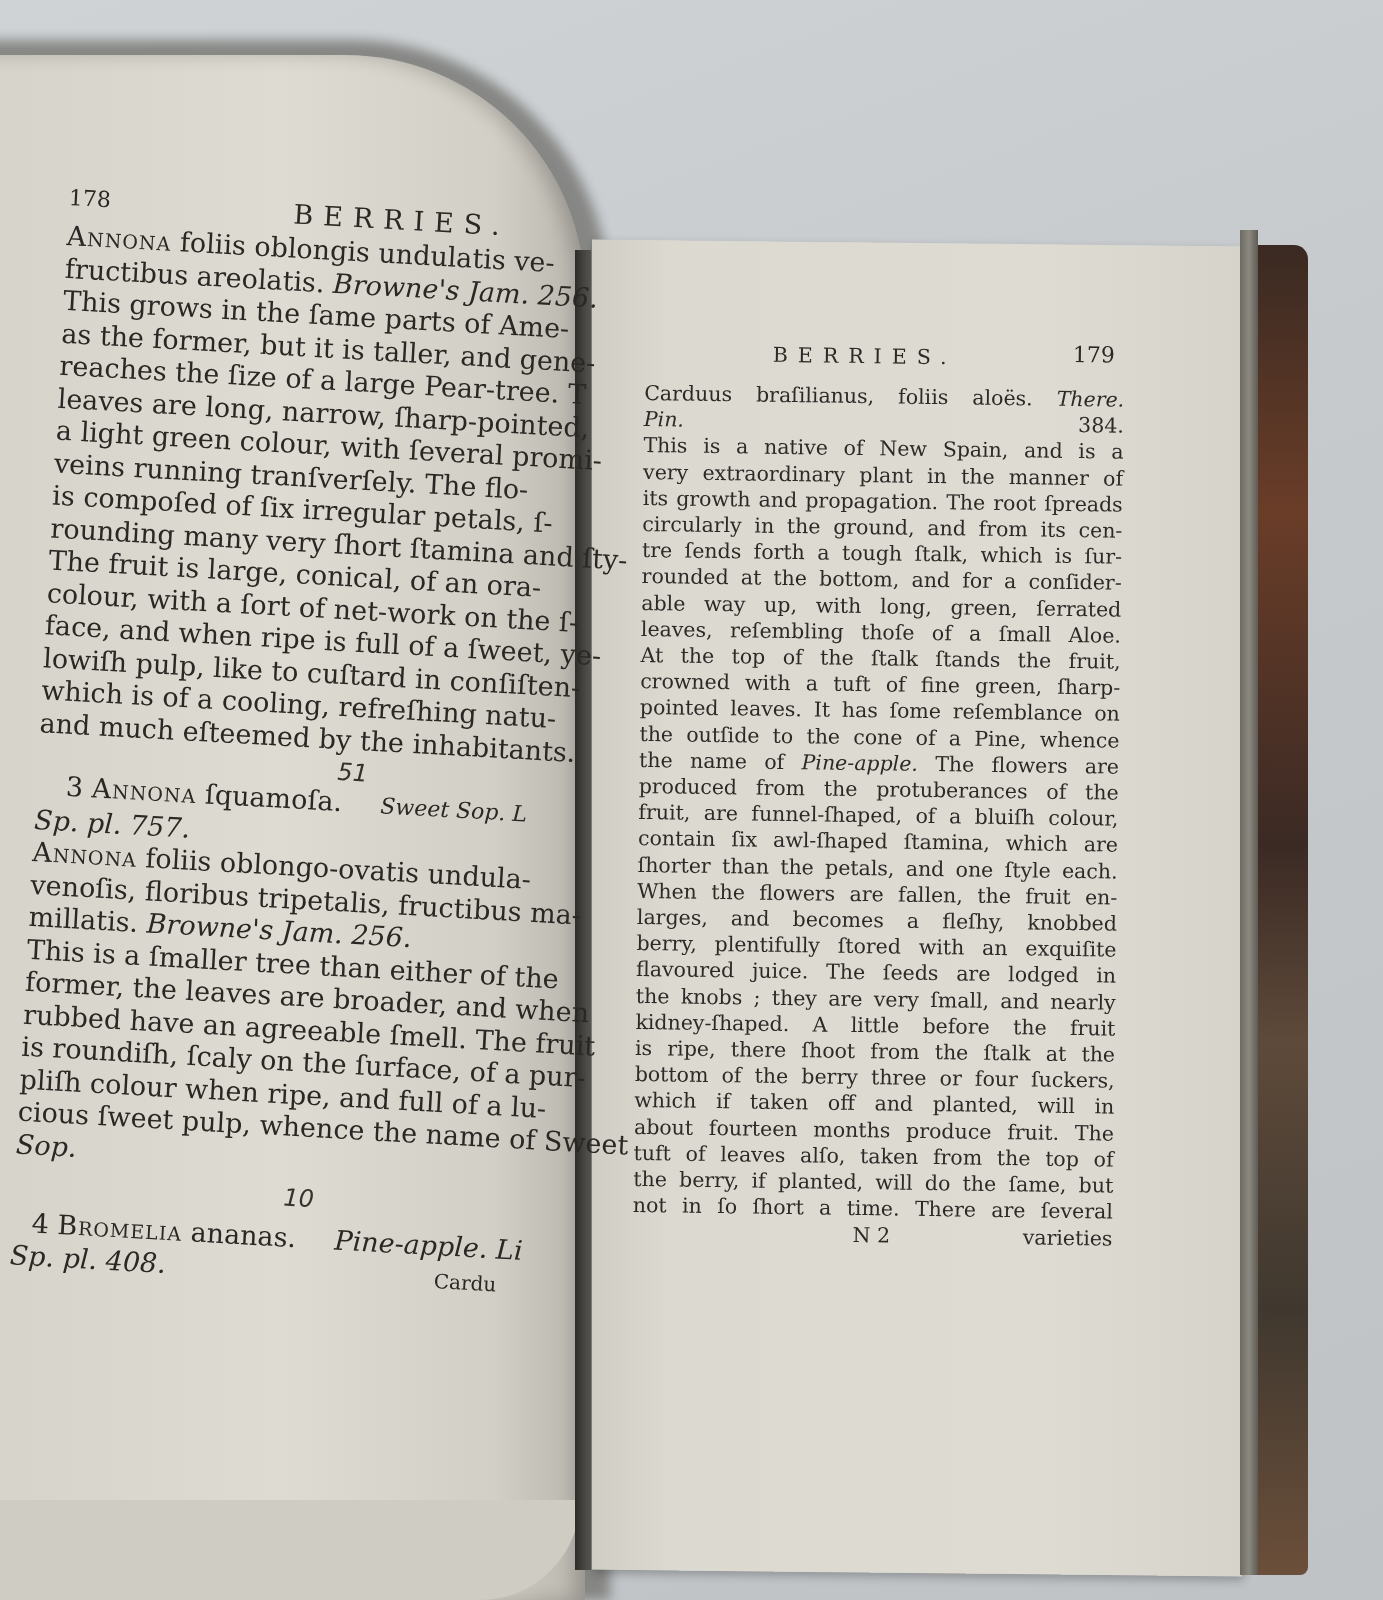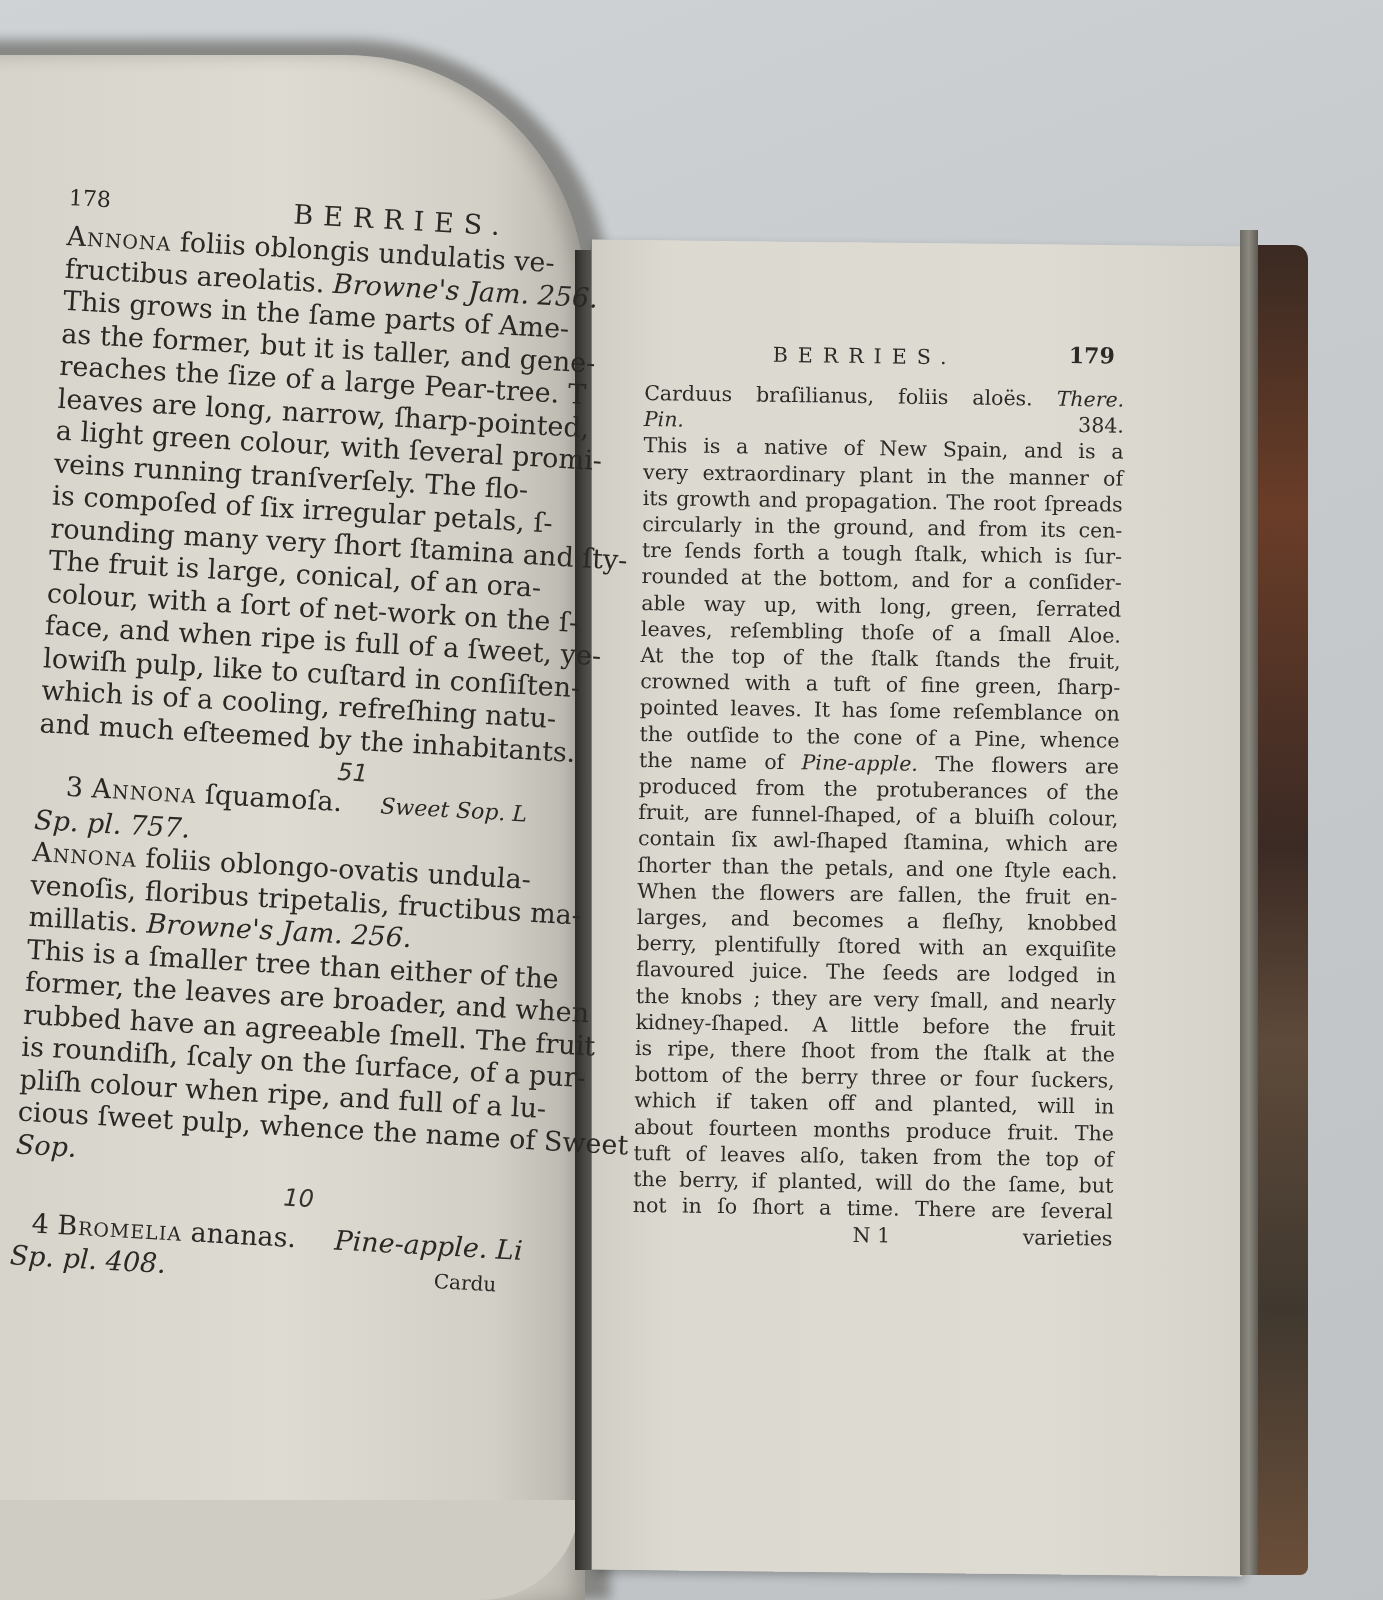--- a/index.html
+++ b/index.html
@@ -120,21 +120,21 @@
   </div>
   <div class="line">
     <span class="it">Sp. pl. 408.</span>
     <span style="padding-left:260px;font-size:20px">Cardu</span>
   </div>
 </div>
 
 <div class="text-right">
   <div class="line" style="text-align-last:auto;position:relative;height:40px;">
     <span class="running-head" style="position:absolute;left:128px;top:0;">BERRIES.</span>
-    <span class="pagenum" style="position:absolute;right:10px;top:-4px;font-weight:bold;">179</span>
+    <span class="pagenum" style="position:absolute;right:10px;top:-4px;">179</span>
   </div>
   <div id="right-lines">
       <div class="line"><span>   Carduus braſilianus, foliis aloës.  </span><span class="it">There.</span></div>
       <div class="line"><span class="it">Pin.</span><span> 384.</span></div>
       <div class="line"><span>   This is a native of New Spain, and is a</span></div>
       <div class="line"><span>very extraordinary plant in the manner of</span></div>
       <div class="line"><span>its growth and propagation.  The root ſpreads</span></div>
       <div class="line"><span>circularly in the ground, and from its cen-</span></div>
       <div class="line"><span>tre ſends forth a tough ſtalk, which is ſur-</span></div>
       <div class="line"><span>rounded at the bottom, and for a conſider-</span></div>
@@ -157,16 +157,16 @@
       <div class="line"><span>kidney-ſhaped.  A little before the fruit</span></div>
       <div class="line"><span>is ripe, there ſhoot from the ſtalk at the</span></div>
       <div class="line"><span>bottom of the berry three or four ſuckers,</span></div>
       <div class="line"><span>which if taken off and planted, will in</span></div>
       <div class="line"><span>about fourteen months produce fruit.  The</span></div>
       <div class="line"><span>tuft of leaves alſo, taken from the top of</span></div>
       <div class="line"><span>the berry, if planted, will do the ſame, but</span></div>
       <div class="line"><span>not in ſo ſhort a time.  There are ſeveral</span></div>
     </div>
   <div class="line" style="text-align-last:auto;position:relative;height:26px;">
-    <span style="position:absolute;left:220px">N 1</span>
+    <span style="position:absolute;left:220px">N 2</span>
     <span style="position:absolute;right:0">varieties</span>
   </div>
 </div>
 
 </body></html>

